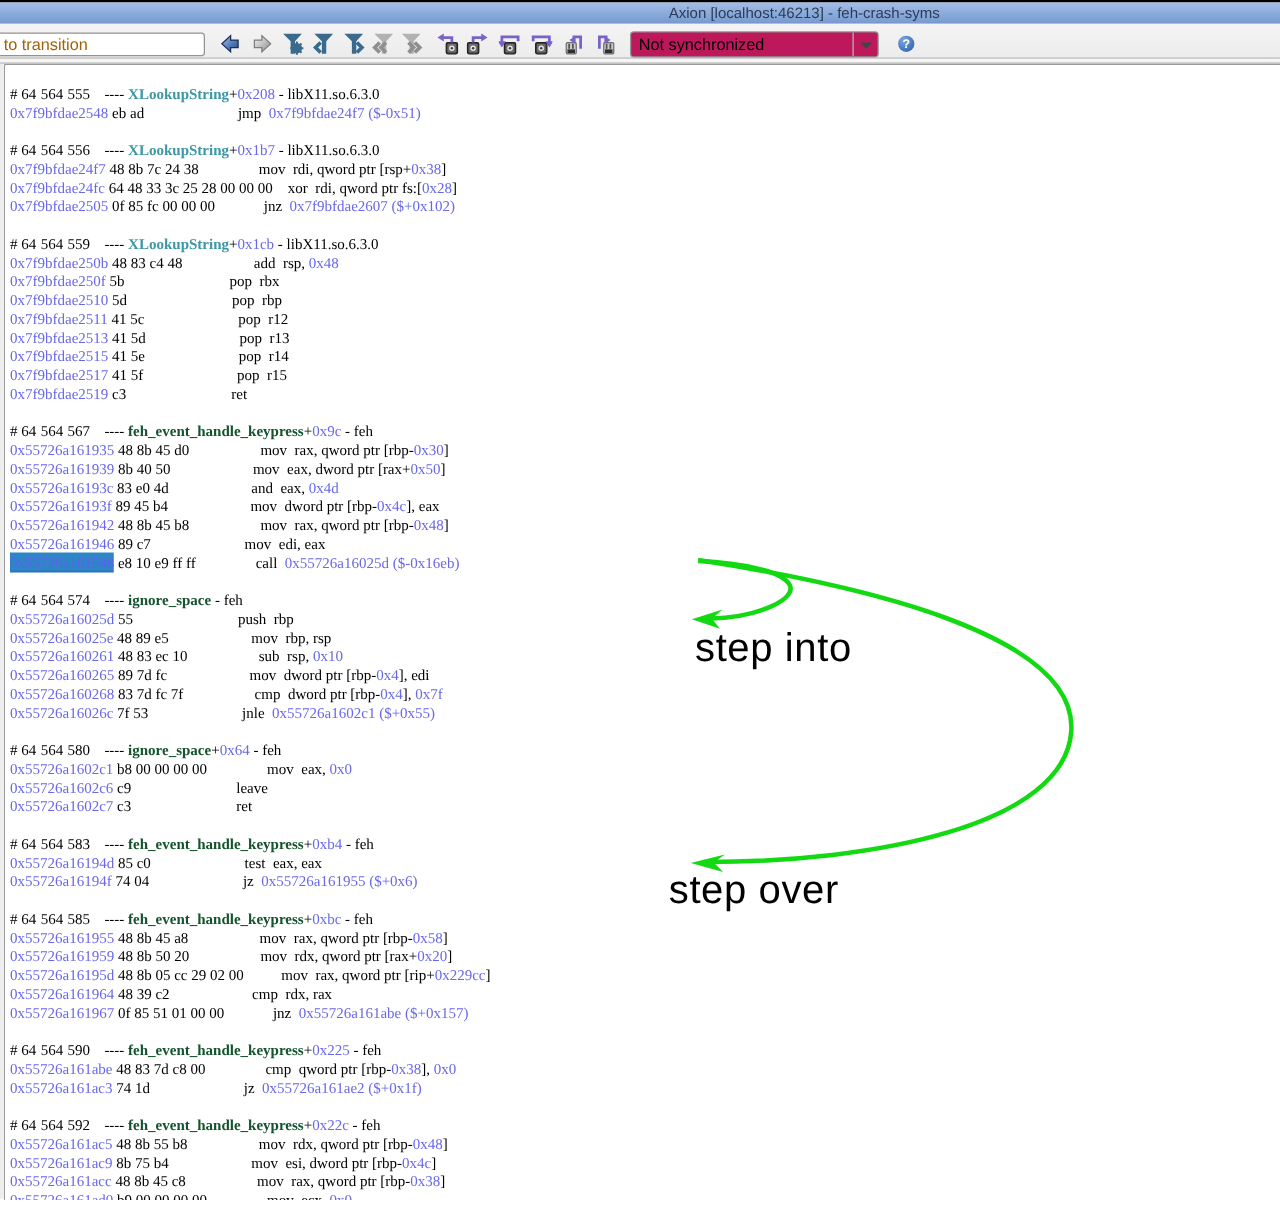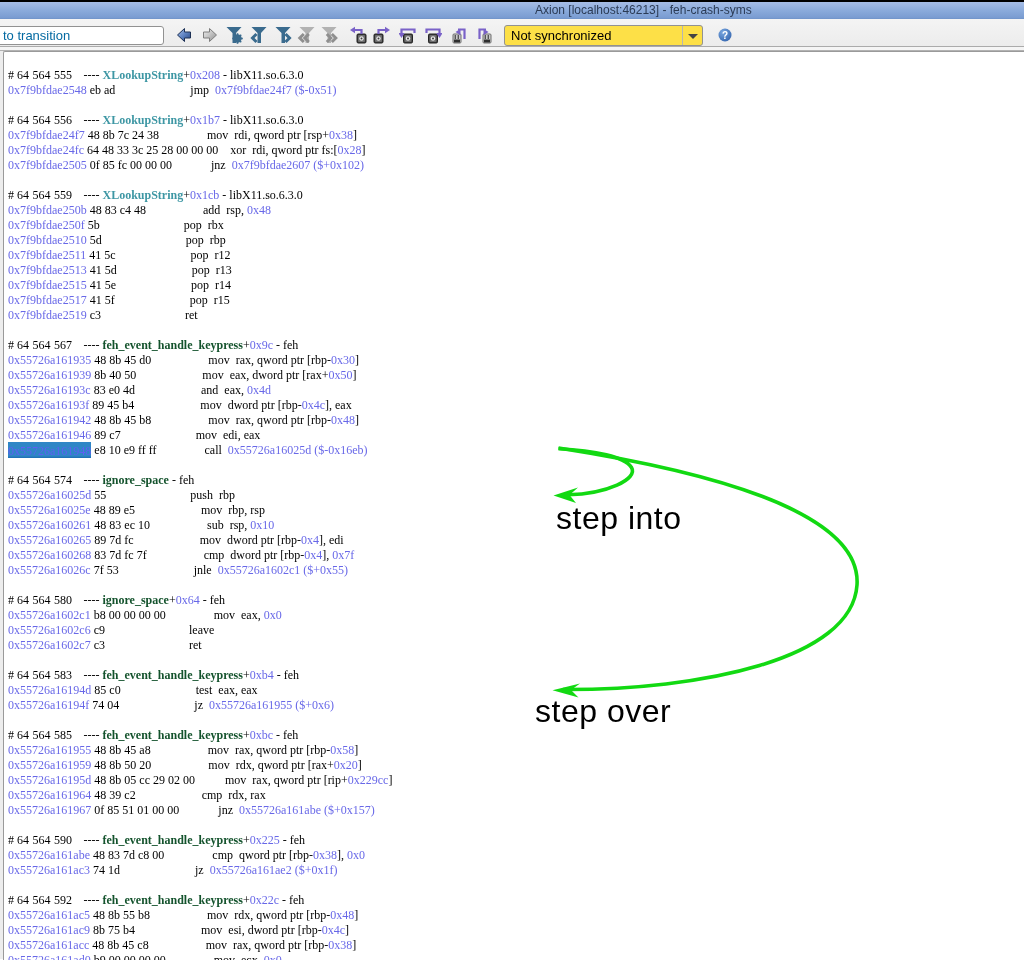--- a/index.html
+++ b/index.html
@@ -7,22 +7,22 @@
  background:linear-gradient(#a6bde6,#88a9da 55%,#7b9dd2 90%,#6f93c9)}
 #titletext{position:absolute;left:535px;top:3px;font-size:12px;color:#2b3b55}
 #toolbar{position:absolute;left:0;top:19px;width:1024px;height:27px;
  background:linear-gradient(#f4f4f4,#ececec);border-bottom:1px solid #ababab}
 #substrip{position:absolute;left:0;top:47px;width:1024px;height:3px;background:#f5f5f5;border-bottom:1px solid #b2b2b2}
 #leftstrip{position:absolute;left:0;top:51px;width:3px;height:908px;background:#ededed}
 #frame{position:absolute;left:3px;top:51px;width:1021px;height:908px;background:#fff;
  border-top:1px solid #9a9a9a;border-left:1px solid #9a9a9a;border-top-left-radius:2px;overflow:hidden}
 #inputbox{position:absolute;left:-8px;top:26px;width:170px;height:17px;background:#fff;
  border:1px solid #929292;border-radius:3px}
-#inputtext{position:absolute;left:10px;top:1px;font-size:13px;color:#0369a1}
-#combo{position:absolute;left:504px;top:25px;width:197px;height:19px;background:#fde047;
+#inputtext{position:absolute;left:10px;top:1px;font-size:13px;color:#a16207}
+#combo{position:absolute;left:504px;top:25px;width:197px;height:19px;background:#be185d;
  border:1px solid #929292;border-radius:3px}
 #combotext{position:absolute;left:6px;top:2px;font-size:13px;color:#000}
 #combobtn{position:absolute;right:0;top:0;width:19px;height:19px;border-left:1px solid #b5b5b5}
 #comboarr{position:absolute;left:5px;top:8px;width:0;height:0;border-left:5px solid transparent;border-right:5px solid transparent;border-top:5px solid #444}
 .ticon{position:absolute;top:25px}
 pre{margin:0;font-family:Liberation Serif, serif;font-size:12px;line-height:15px;white-space:pre}
 #code{position:absolute;left:4px;top:16px}
 .a{color:#6868e8}
 .t{color:#3e97a4;font-weight:bold}
 .o{color:#14532d;font-weight:bold}

